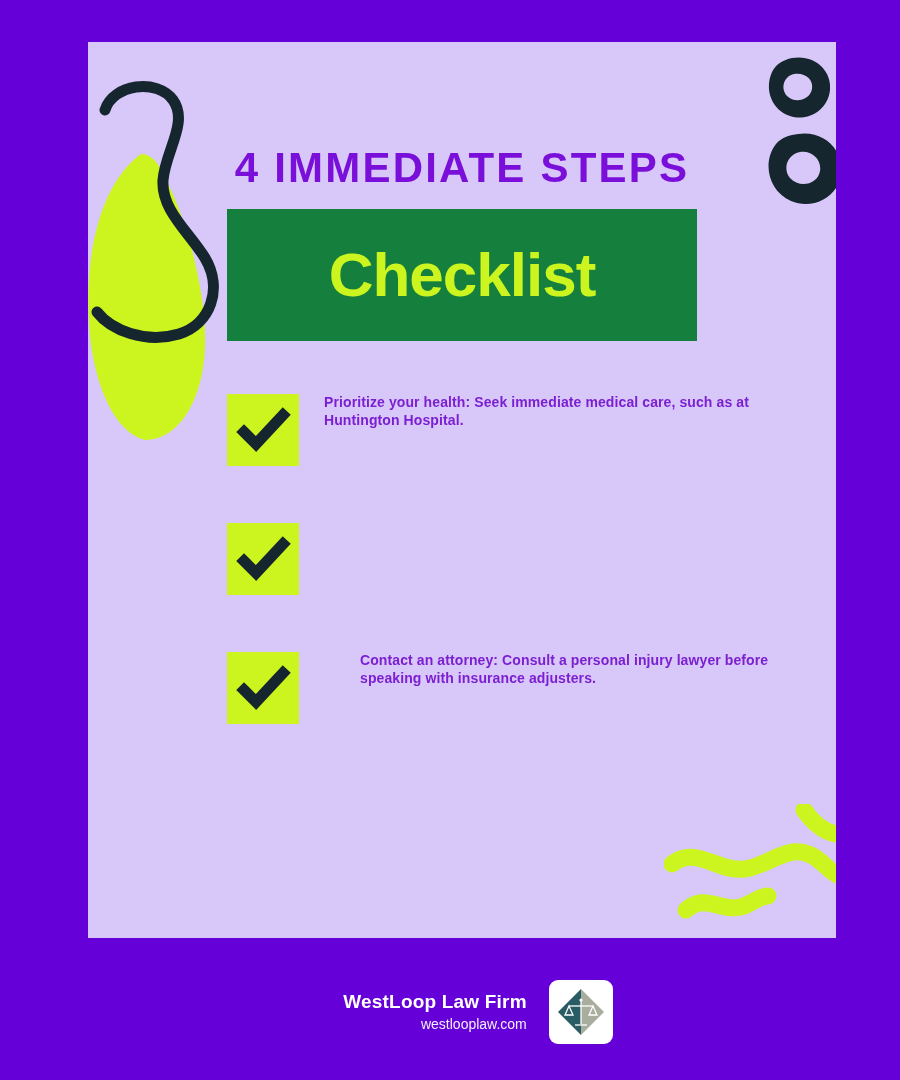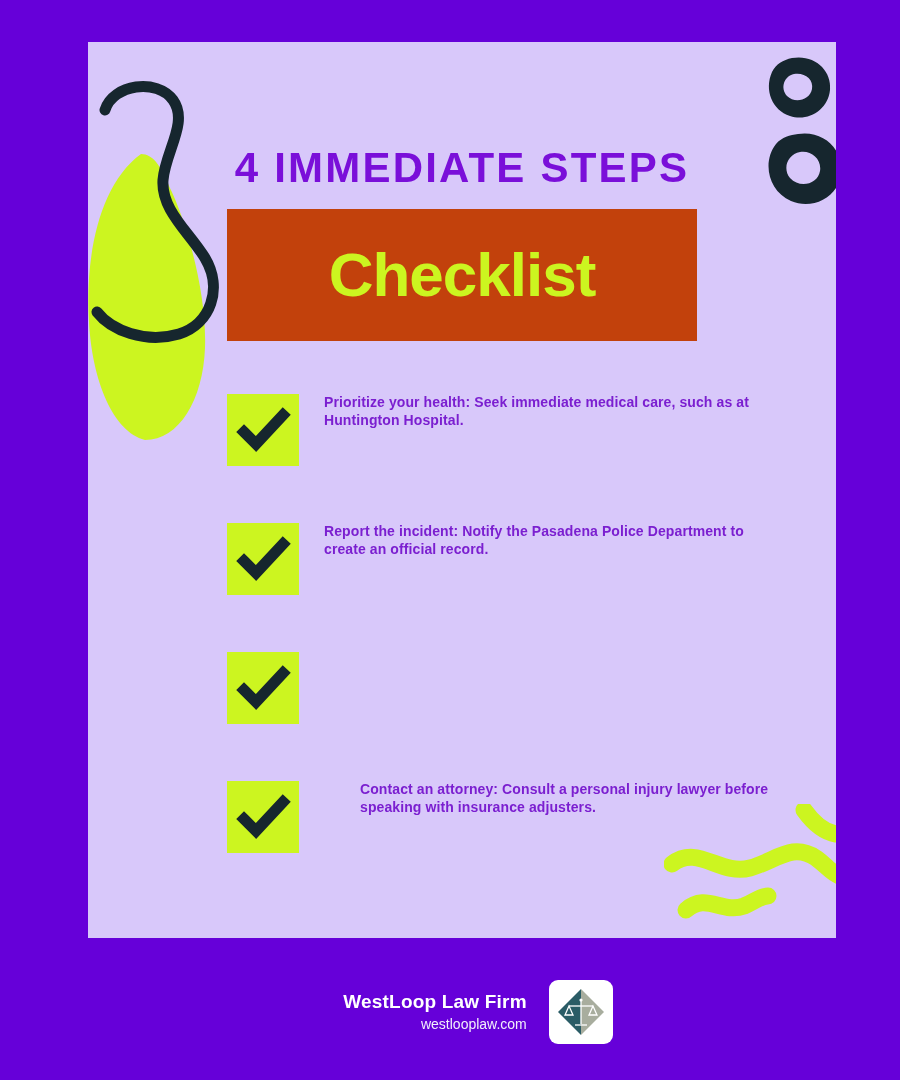--- a/index.html
+++ b/index.html
@@ -48,21 +48,21 @@
     line-height: 1;
     font-family: "Liberation Sans", sans-serif;
   }
 
   #banner {
     position: absolute;
     left: 139px;
     top: 167px;
     width: 470px;
     height: 132px;
-    background: #c2410c;
+    background: #15803d;
     display: flex;
     align-items: center;
     justify-content: center;
   }
   #banner-title {
     color: #CCF520;
     font-size: 62px;
     font-weight: bold;
     letter-spacing: -1px;
     line-height: 1;
@@ -184,28 +184,20 @@
 
     <div class="check-row">
       <div class="checkbox">
         <svg width="72" height="72" viewBox="0 0 72 72" xmlns="http://www.w3.org/2000/svg">
           <path d="M17 38 L29 50 L56 21" fill="none" stroke="#16262E" stroke-width="11" stroke-linecap="square" stroke-linejoin="miter"></path>
         </svg>
       </div>
       <div class="check-text">Prioritize your health: Seek immediate medical care, such as at Huntington Hospital.</div>
     </div>
 
-    <div class="check-row">
-      <div class="checkbox">
-        <svg width="72" height="72" viewBox="0 0 72 72" xmlns="http://www.w3.org/2000/svg">
-          <path d="M17 38 L29 50 L56 21" fill="none" stroke="#16262E" stroke-width="11" stroke-linecap="square" stroke-linejoin="miter"></path>
-        </svg>
-      </div>
-      <div class="check-text">Report the incident: Notify the Pasadena Police Department to create an official record.</div>
-    </div>
 
     <div class="check-row">
       <div class="checkbox">
         <svg width="72" height="72" viewBox="0 0 72 72" xmlns="http://www.w3.org/2000/svg">
           <path d="M17 38 L29 50 L56 21" fill="none" stroke="#16262E" stroke-width="11" stroke-linecap="square" stroke-linejoin="miter"></path>
         </svg>
       </div>
     </div>
 
     <div class="check-row">

